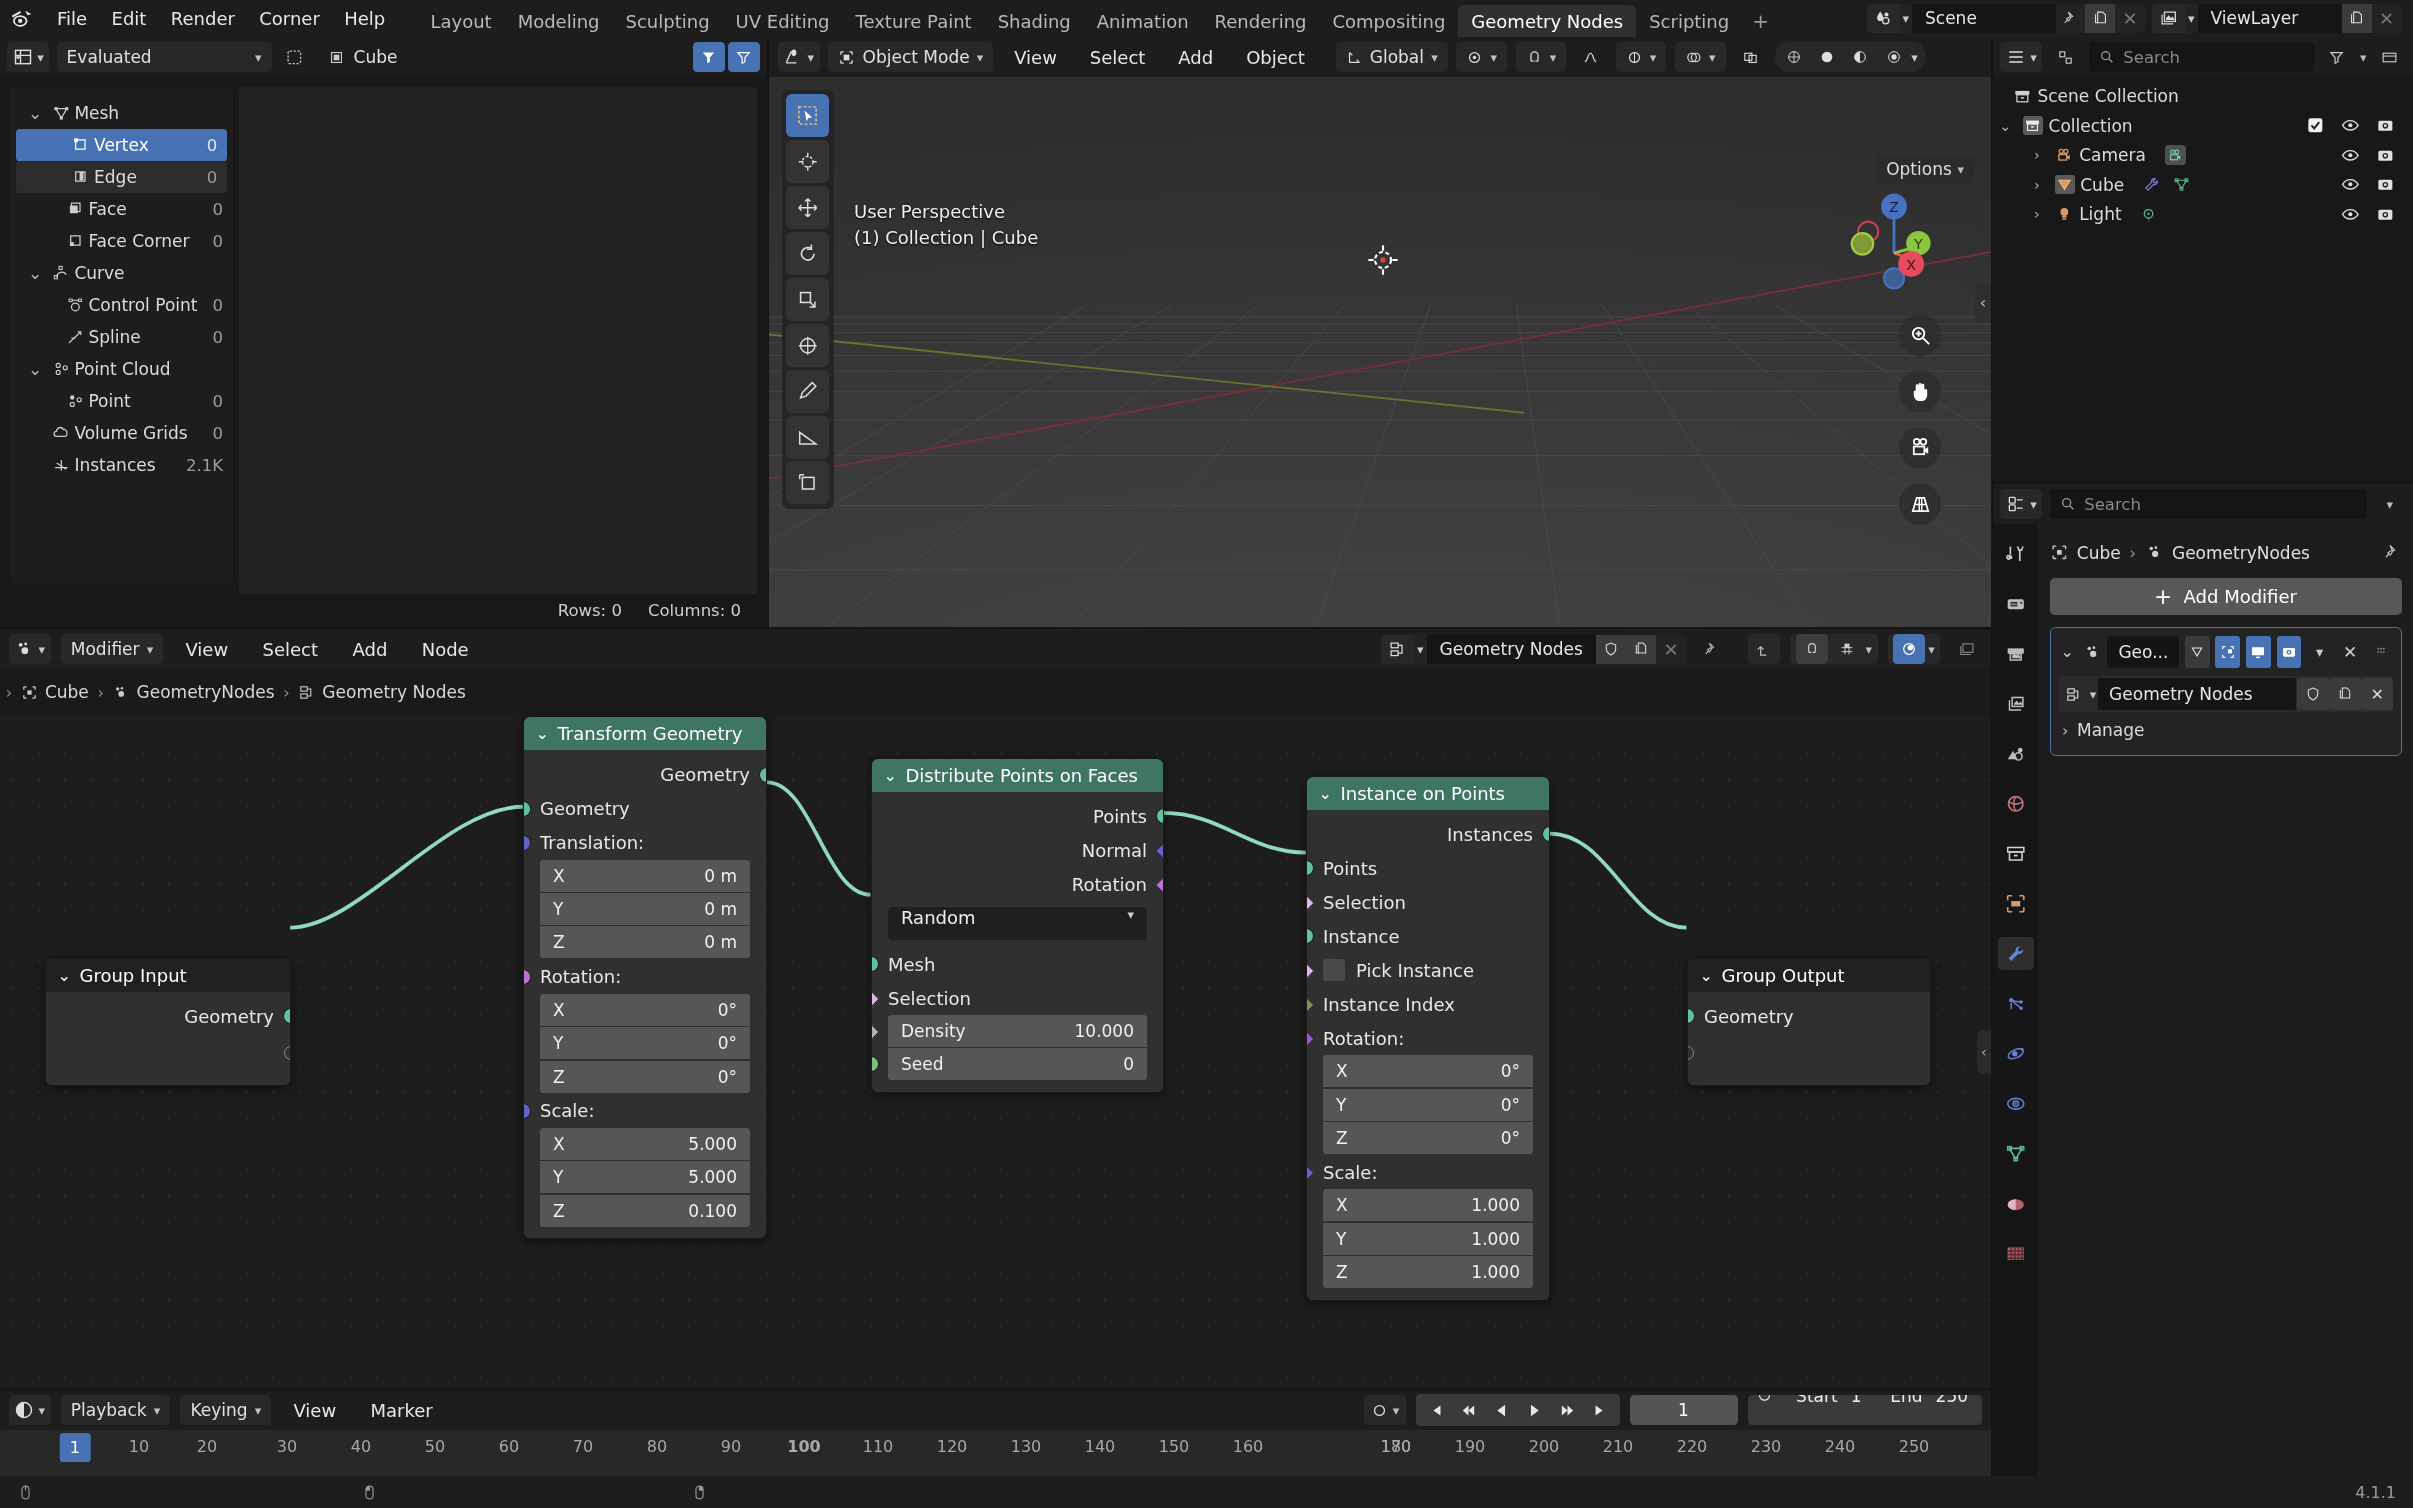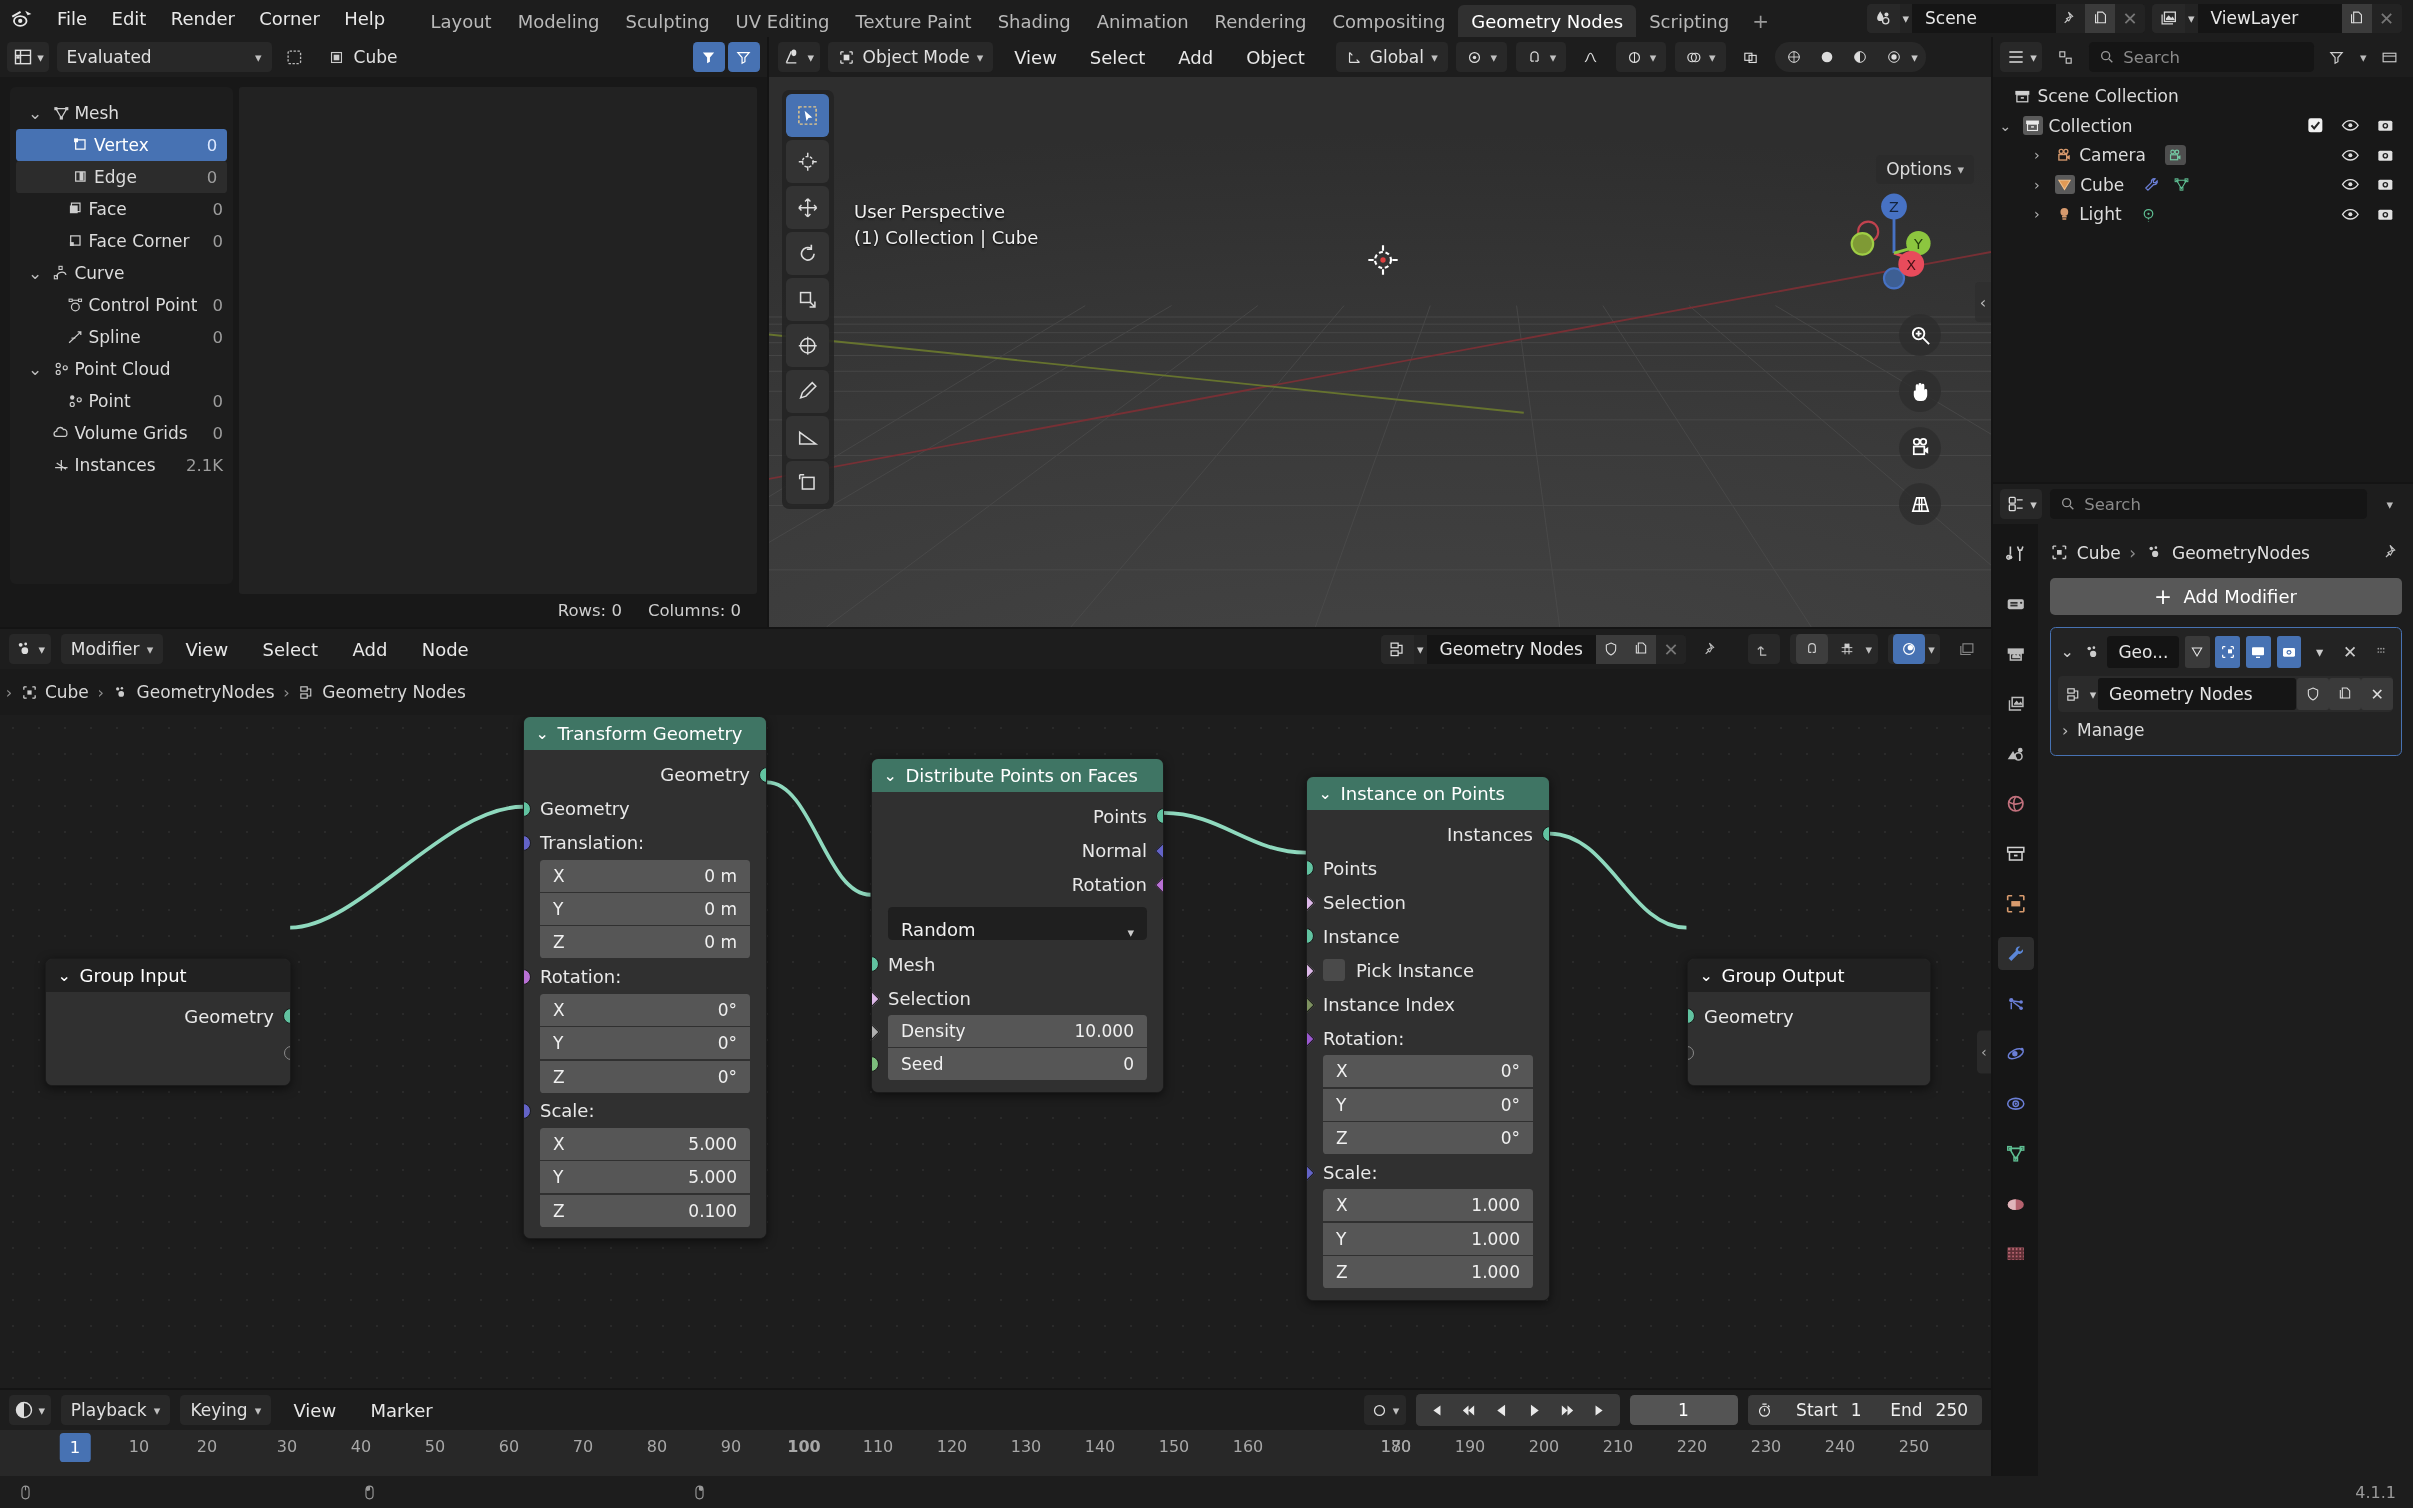--- a/index.html
+++ b/index.html
@@ -105,21 +105,21 @@
   .sock.float{ background:#b0b0b0;}
   .sock.int{ background:#7dbf7d;}
   .sock.intd{ background:#7d9160;}
   .sock.empty{ background:transparent; border:1.4px solid #8a8a8a; width:14.4px;height:14.4px;margin-top:-7.2px;}
   .field{ margin:0 16px 1.4px 16px; height:32px; background:#565656; border-radius:3.6px; display:flex; align-items:center; padding:0 13px; font-size:17px; color:#f0f0f0;}
   .field.top{border-radius:3.6px 3.6px 0 0;}
   .field.mid{border-radius:0;}
   .field.bot{border-radius:0 0 3.6px 3.6px;}
   .field .v{ margin-left:auto;}
   .fieldrow{position:relative;}
-  .enumf{ margin:5.7px 16px 7.2px 16px; height:33px; background:#1f1f1f; border-radius:4.3px; display:flex;align-items:flex-end;padding:0 13px; font-size:18px; color:#f0f0f0;}
+  .enumf{ margin:5.7px 16px 7.2px 16px; height:33px; background:#1f1f1f; border-radius:4.3px; display:flex;align-items:flex-start;padding:0 13px; font-size:18px; color:#f0f0f0;}
   .enumf .chev{margin-left:auto;color:#ccc;font-size:13px;}
   .cbox{ width:21.5px;height:21.5px;background:#4a4a4a;border-radius:3.6px;margin-right:11.5px;}
   .wires{position:absolute;inset:0;width:100%;height:100%;pointer-events:none;}
 
   
   .outliner{ height:445px; background:#1d1d1d; display:flex; flex-direction:column; flex:0 0 445px;}
   .ol-header{height:40px;background:#1d1d1d;display:flex;align-items:center;gap:7.2px;padding:0 7.2px;flex:0 0 40px;}
   .search-box{flex:1;height:30px;background:#151515;border-radius:4.3px;display:flex;align-items:center;padding:0 10px;gap:8.6px;color:#8a8a8a;font-size:16.5px;}
   .ol-body{flex:1;background:#181818;padding:4.3px 0;overflow:hidden;}
   .ol-row{display:flex;align-items:center;height:29.5px;font-size:17px;color:#dcdcdc;padding-right:7.2px;}
@@ -146,21 +146,21 @@
   .mod-row2{display:flex;align-items:center;gap:0;height:36px;margin-top:7.2px;background:#2b2b2b;border-radius:4.3px;}
   .mod-row2 .nf{flex:1;background:#151515;height:32px;display:flex;align-items:center;padding:0 11.5px;font-size:17px;margin:0 1.4px;border-radius:2.9px;}
   .mod-row3{display:flex;align-items:center;gap:8.6px;height:36px;font-size:17px;color:#dcdcdc;padding-left:4.3px;}
 
   
   .timeline{ height:88px; background:#1d1d1d; display:flex; flex-direction:column; border-top:2.2px solid #141414; flex:0 0 88px;}
   .tl-header{height:40px;display:flex;align-items:center;gap:10px;padding:0 8.6px;flex:0 0 40px;}
   .tl-right{margin-left:auto;display:flex;align-items:center;gap:10px;}
   .frame-field{height:30px;min-width:108px;background:#545454;border-radius:4.3px;display:flex;align-items:center;justify-content:center;font-size:17px;color:#fff;}
   .se-group{height:30px;background:#3a3a3a;border-radius:4.3px;display:flex;align-items:center;overflow:hidden;}
-  .se-cell{height:48px;display:flex;align-items:center;gap:13px;padding:0 14.4px;font-size:17px;color:#eee;}
+  .se-cell{height:48px;display:flex;align-items:flex-start;gap:13px;padding:0 14.4px;font-size:17px;color:#eee;}
   .playctl{height:32px;background:#3a3a3a;border-radius:4.3px;display:flex;align-items:center;padding:0 4.3px;gap:2.9px;}
   .pbtn{width:30px;height:29px;display:flex;align-items:center;justify-content:center;color:#e8e8e8;}
   .tl-ruler{flex:1;position:relative;background:#282828;}
   .tl-tick{position:absolute;top:7.2px;font-size:16px;color:#a8a8a8;transform:translateX(-50%);}
   .playhead{position:absolute;top:2.9px;height:29px;background:#4772b3;border-radius:3.6px;display:flex;align-items:center;justify-content:center;color:#fff;font-size:16.5px;padding:0 10px;transform:translateX(-50%);}
 
   
   .statusbar{height:32px;background:#1d1d1d;display:flex;align-items:center;gap:0;padding:0 17px;font-size:16px;color:#a0a0a0;flex:0 0 32px;}
   .st-item{display:flex;align-items:center;gap:7.2px;margin-right:40px;}
   .st-right{margin-left:auto;font-size:16px;color:#9a9a9a;}

